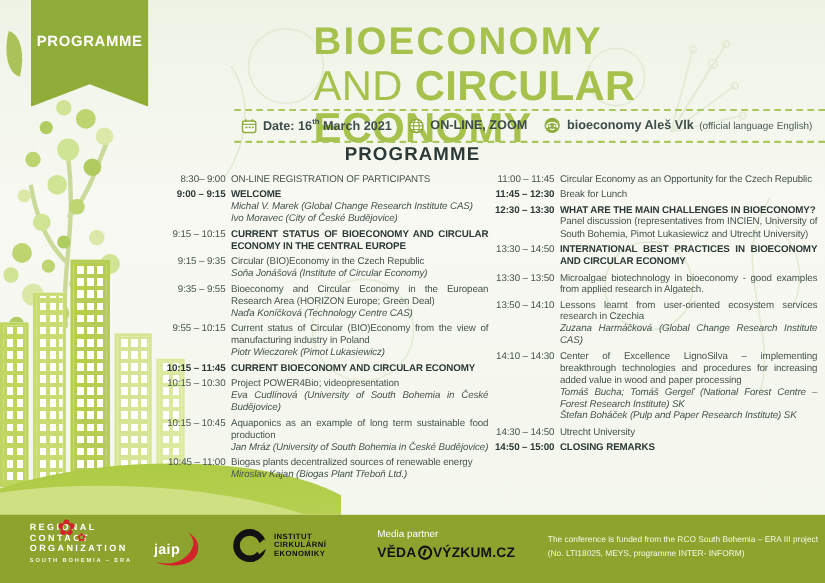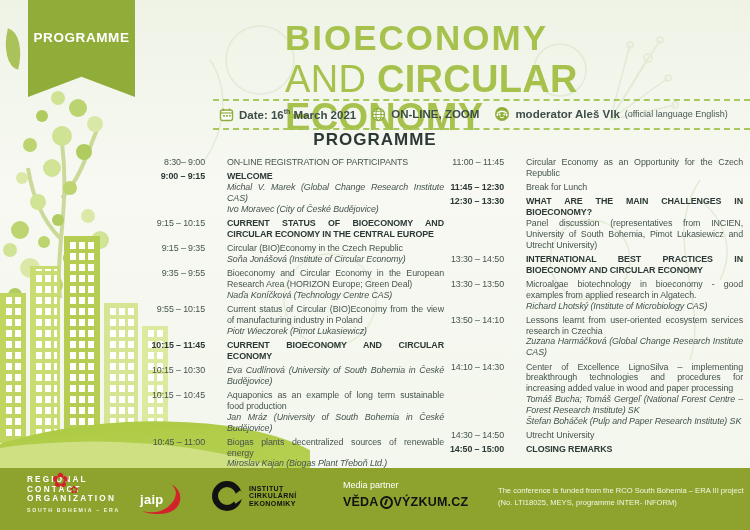--- a/index.html
+++ b/index.html
@@ -47,21 +47,21 @@
   .info-item{display:flex;align-items:center;gap:5px;}
   .info-item small{font-weight:normal;font-size:9px;color:#4a5955;}
   .info-item sup{font-size:7px;vertical-align:super;}
   
   #prog-heading{left:0;top:130px;width:750px;text-align:center;font-size:17px;
     font-weight:bold;color:#2d3937;letter-spacing:1px;z-index:2;}
   
   .col{top:157px;z-index:2;}
   #col-left{left:148px;width:296px;}
   #col-right{left:447px;width:296px;}
-  .item{display:grid;grid-template-columns:57px 1fr;column-gap:22px;
+  .item{display:grid;grid-template-columns:57px 1fr;column-gap:5px;
     margin-bottom:3.5px;font-size:8.9px;line-height:10.8px;color:#46544f;letter-spacing:-.1px;}
   .time{text-align:right;white-space:nowrap;}
   .body{text-align:justify;}
   .strong{font-weight:bold;color:#2c3936;}
   .speaker{font-style:italic;}
   
   #footer{left:0;bottom:0;width:750px;height:62px;background:var(--footer,#8da32e);z-index:4;}
   #rco{position:absolute;left:27px;top:7px;color:#fff;}
   #rco .rco-line{font-weight:bold;font-size:8.2px;letter-spacing:2.2px;line-height:9.6px;}
   #rco .rco-sub{font-size:5.2px;letter-spacing:1.7px;margin-top:3px;font-weight:bold;color:#f2f5df;}
@@ -182,21 +182,21 @@
   <div class="info-item">
     <svg class="icon" width="16" height="16" viewBox="0 0 16 16">
       <circle cx="8" cy="8" r="7" fill="#8fae3c"></circle>
       <path d="M3.5 7 Q8 3.5 12.5 7" fill="none" stroke="#fff" stroke-width="1.3"></path>
       <circle cx="5.8" cy="8.5" r="0.9" fill="#fff"></circle>
         <circle cx="10.2" cy="8.5" r="0.9" fill="#fff"></circle>
       <path d="M6 11 Q8 12.5 10 11" fill="none" stroke="#fff" stroke-width="1"></path>
       <rect x="2.6" y="7.2" width="1.6" height="3" rx="0.8" fill="#fff"></rect>
         <rect x="11.8" y="7.2" width="1.6" height="3" rx="0.8" fill="#fff"></rect>
     </svg>
-    <span>moderator Aleš Vlk</span>
+    <span>bioeconomy Aleš Vlk</span>
     <small>(official language English)</small>
   </div>
 </div>
 
 <div id="prog-heading" class="layer">PROGRAMME</div>
 
 <div id="col-left" class="layer col">
     <div class="item">
       <div class="time">8:30– 9:00</div>
       <div class="body">
@@ -240,20 +240,21 @@
     </div>
     <div class="item">
       <div class="time strong">10:15 – 11:45</div>
       <div class="body">
         <div class="ttl strong">CURRENT BIOECONOMY AND CIRCULAR ECONOMY</div>
       </div>
     </div>
     <div class="item">
       <div class="time">10:15 – 10:30</div>
       <div class="body">
+        <div class="ttl">Project POWER4Bio; videopresentation</div>
         <div class="speaker">Eva Cudlínová (University of South Bohemia in České Budějovice)</div>
       </div>
     </div>
     <div class="item">
       <div class="time">10:15 – 10:45</div>
       <div class="body">
         <div class="ttl">Aquaponics as an example of long term sustainable food production</div>
         <div class="speaker">Jan Mráz (University of South Bohemia in České Budějovice)</div>
       </div>
     </div>
@@ -288,21 +289,20 @@
     <div class="item">
       <div class="time">13:30 – 14:50</div>
       <div class="body">
         <div class="ttl strong">INTERNATIONAL BEST PRACTICES IN BIOECONOMY AND CIRCULAR ECONOMY</div>
       </div>
     </div>
     <div class="item">
       <div class="time">13:30 – 13:50</div>
       <div class="body">
         <div class="ttl">Microalgae biotechnology in bioeconomy - good examples from applied research in Algatech.</div>
-        <div class="speaker">Richard Lhotský (Institute of Microbiology CAS)</div>
       </div>
     </div>
     <div class="item">
       <div class="time">13:50 – 14:10</div>
       <div class="body">
         <div class="ttl">Lessons learnt from user-oriented ecosystem services research in Czechia</div>
         <div class="speaker">Zuzana Harmáčková (Global Change Research Institute CAS)</div>
       </div>
     </div>
     <div class="item">

